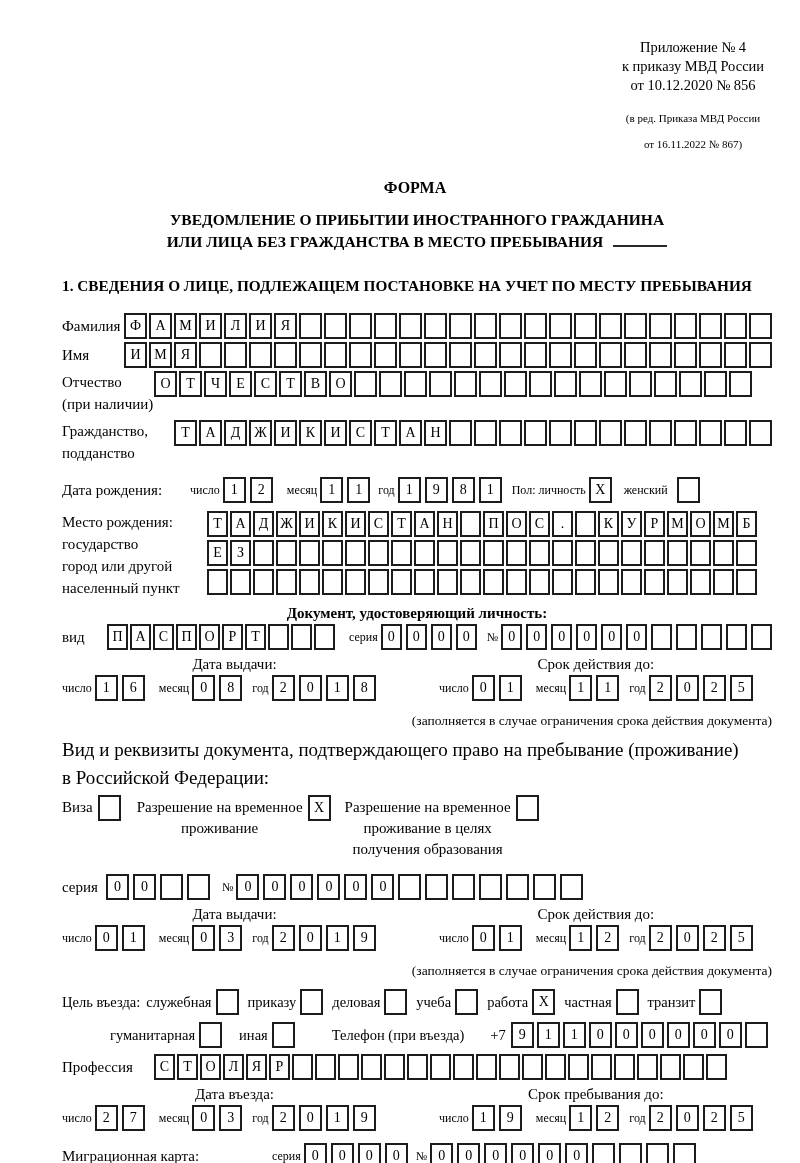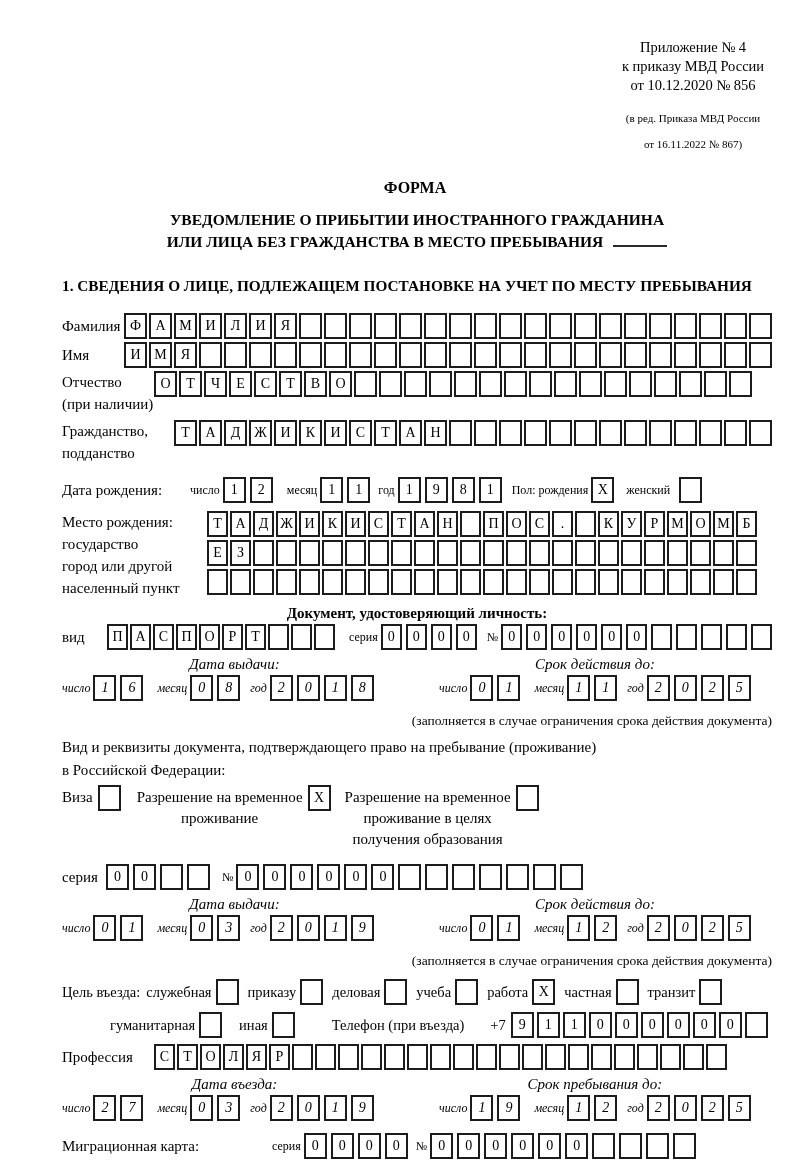--- a/index.html
+++ b/index.html
@@ -21,41 +21,41 @@
   .frow { display:flex; align-items:flex-start; margin-top:4px; }
   .lbl { font-size:15px; line-height:21px; flex:none; padding-top:3px; }
   .cells { display:flex; gap:2px; flex:none; }
   .cell { width:23px; height:26px; border:2px solid #1c1c1c; display:flex; align-items:center; justify-content:center;
           font-size:14px; line-height:1; flex:none; background:#fff; }
   .sm .cell, .cell.sm { width:21px; }
   .xs .cell { width:19px; height:25px; }
   .rowsgap > .cells { margin-bottom:3px; }
 
   
-  .dates { display:flex; margin-top:6px;font-style:italic; }
+  .dates { display:flex; margin-top:6px; }
   .dcol { flex:none; }
   .dhead { text-align:center; font-size:15px; }
   .dline { display:flex; align-items:center; margin-top:2px; }
   .dlbl { font-size:12px; margin-right:3px; flex:none; }
   .dml { margin-left:14px; }
   .dline .cells { gap:4px; }
   .note { text-align:right; font-size:13.5px; margin-top:12px; }
 
   
   .opt { display:flex; align-items:flex-start; }
   .opt .olabel { font-size:15px; line-height:21px; padding-top:2px; margin-right:5px; }
   .opt .center { text-align:center; }
   .checkbox { margin-top:0; }
   .visarow { display:flex; align-items:flex-start; margin-top:6px; }
   .purpose { display:flex; align-items:center; margin-top:10px; font-size:14.5px; }
   .purpose .plabel { margin-right:6px; }
   .purpose .pitem { display:flex; align-items:center; margin-right:9px; }
   .purpose .pitem .olabel { margin-right:4px; }
   .docheader { margin-top:6px; text-align:center; font-weight:bold; font-size:15px; }
-  .plain { font-size:15px; margin-top:10px; }
+  .plain { font-size:19px; margin-top:10px; }
   .labelcol { flex:none; }
   .labelcol div { font-size:15px; line-height:22px; }
 </style>
 </head>
 <body>
 
 <div class="page">
 
   <div class="refblock">
     <div class="rline">Приложение № 4</div>
@@ -217,21 +217,21 @@
         <span class="cell">1</span>
         <span class="cell">1</span>
       </span>
     <span class="dlbl" style="margin-left:8px">год</span>
     <span class="cells" style="gap:4px">
         <span class="cell">1</span>
         <span class="cell">9</span>
         <span class="cell">8</span>
         <span class="cell">1</span>
       </span>
-    <span class="dlbl" style="margin-left:10px">Пол: рождения</span>
+    <span class="dlbl" style="margin-left:10px">Пол: личность</span>
     <span class="cell checkbox">X</span>
     <span class="dlbl" style="margin-left:12px">женский</span>
     <span class="cell checkbox" style="margin-left:6px"></span>
   </div>
 
   <div class="frow" style="margin-top:8px">
     <div class="labelcol" style="width:145px">
       <div>Место рождения:</div>
       <div>государство</div>
       <div>город или другой</div>

